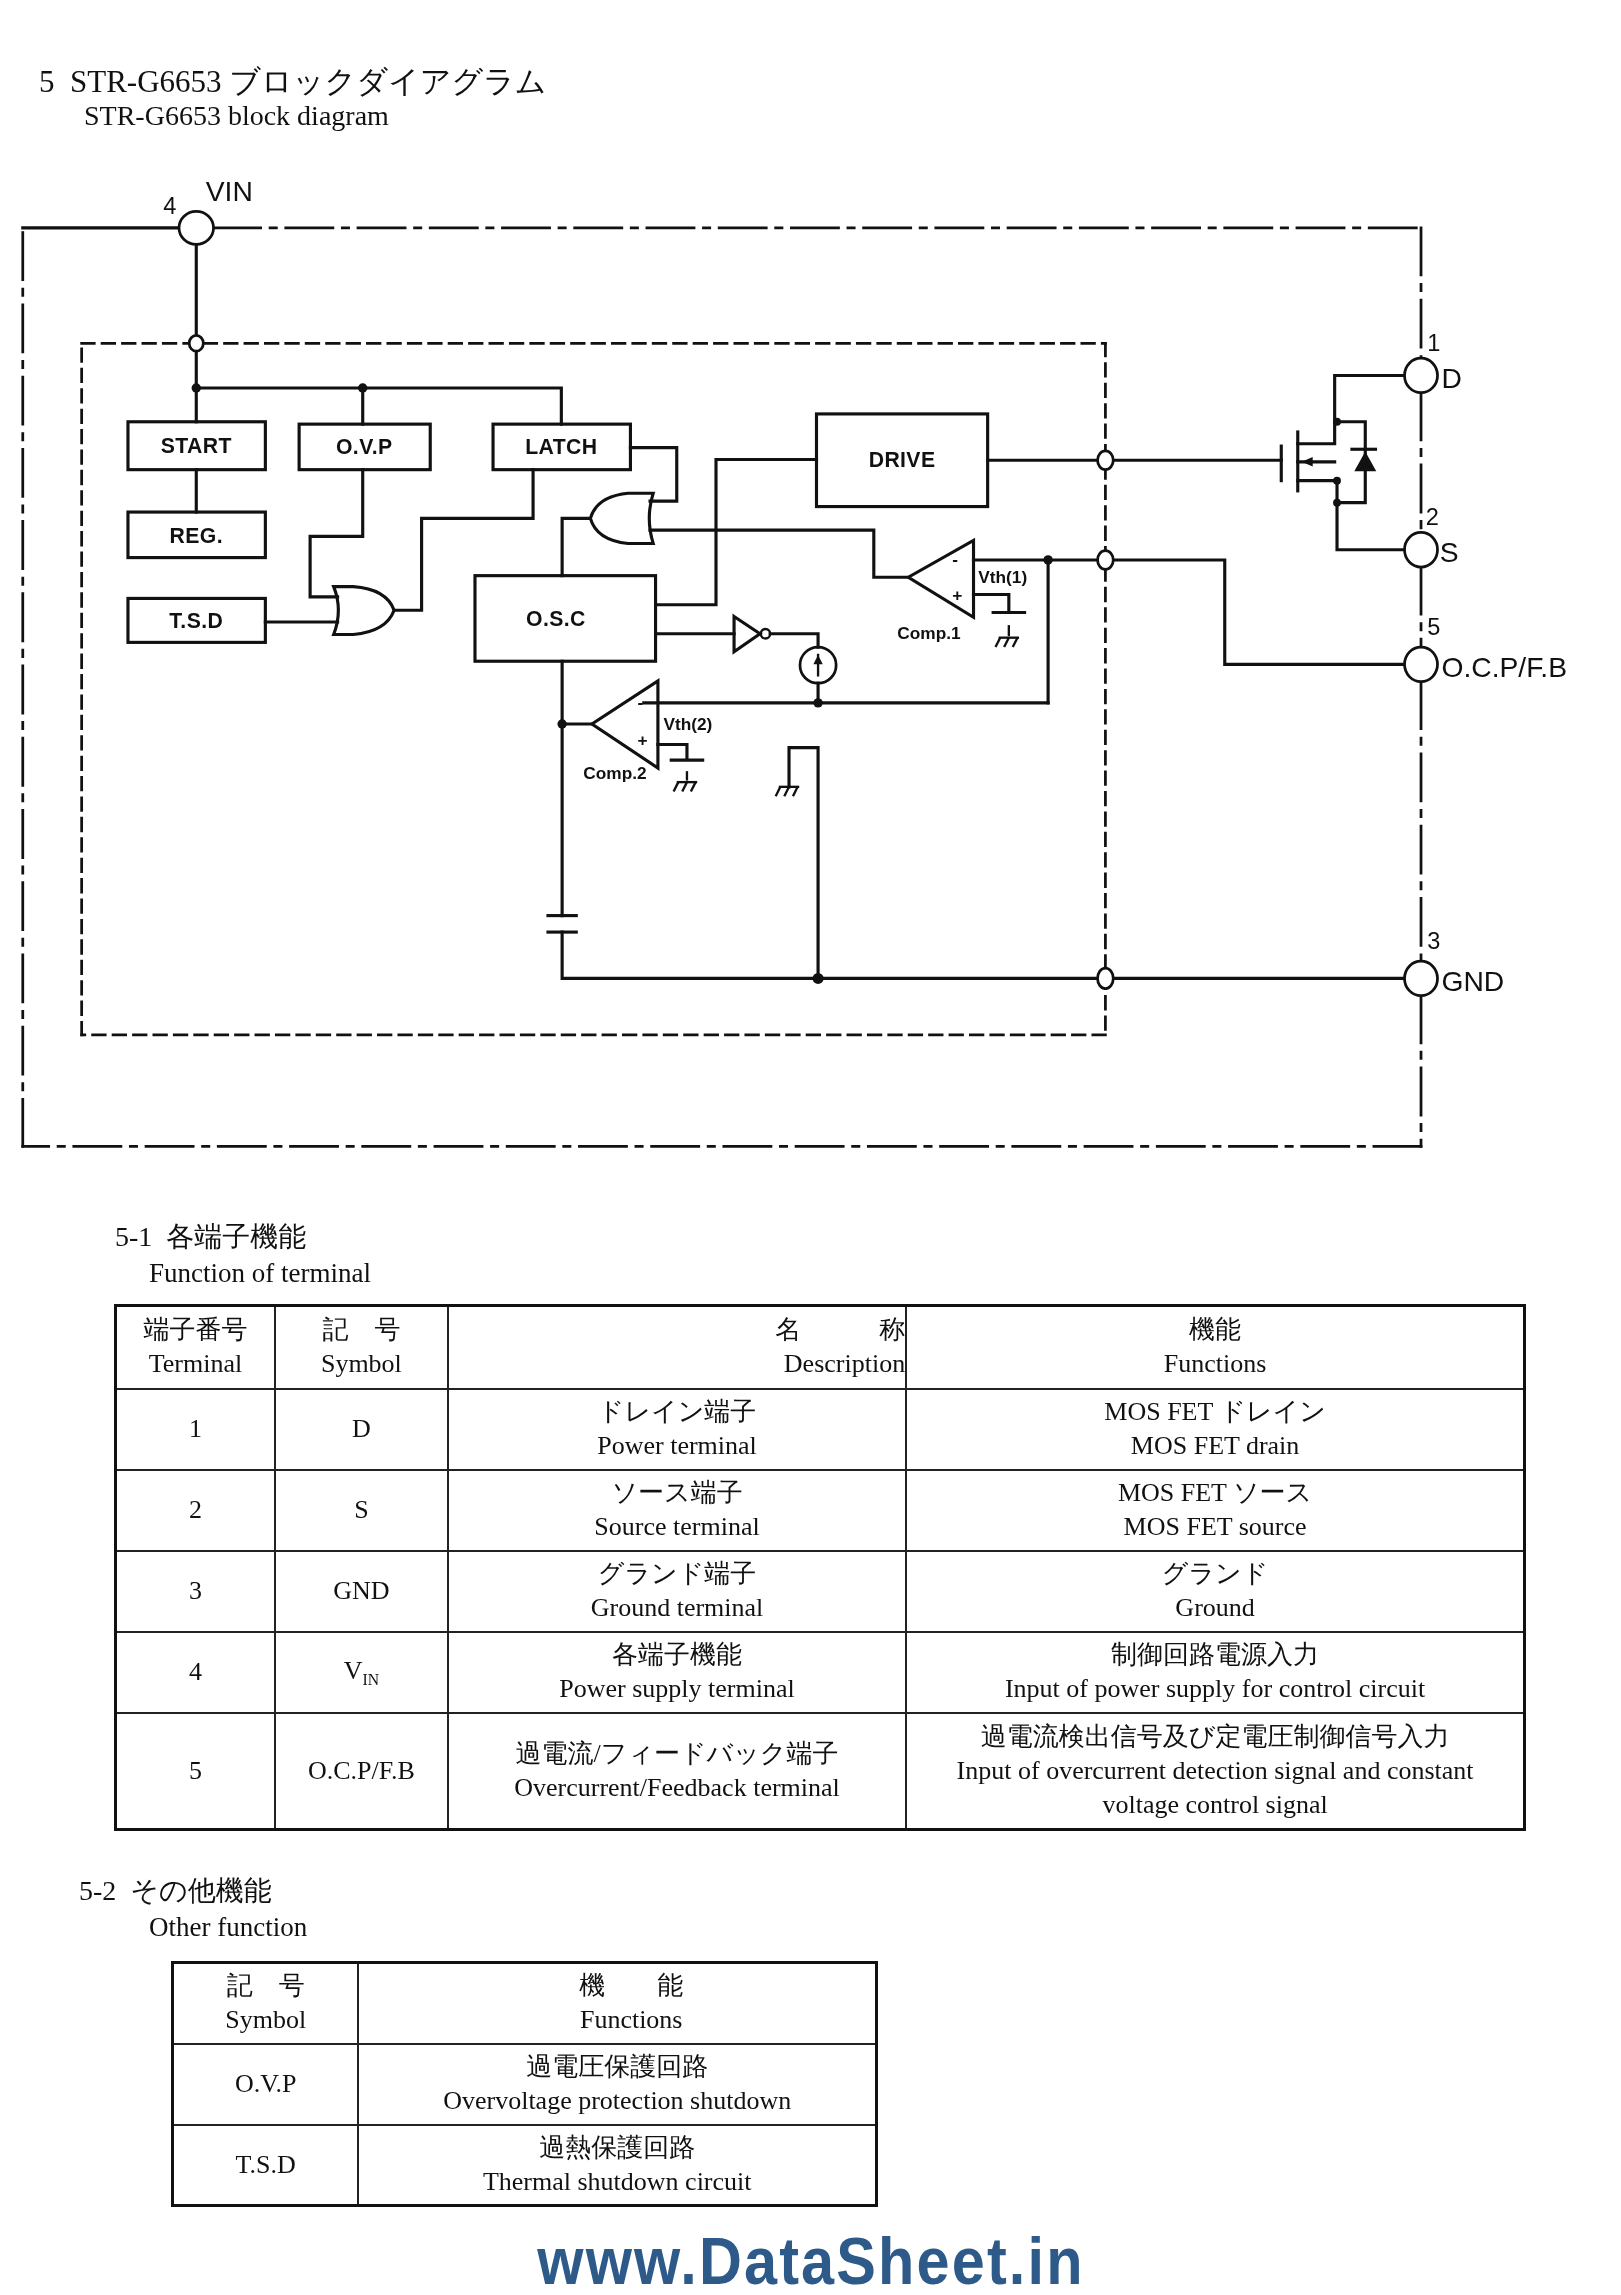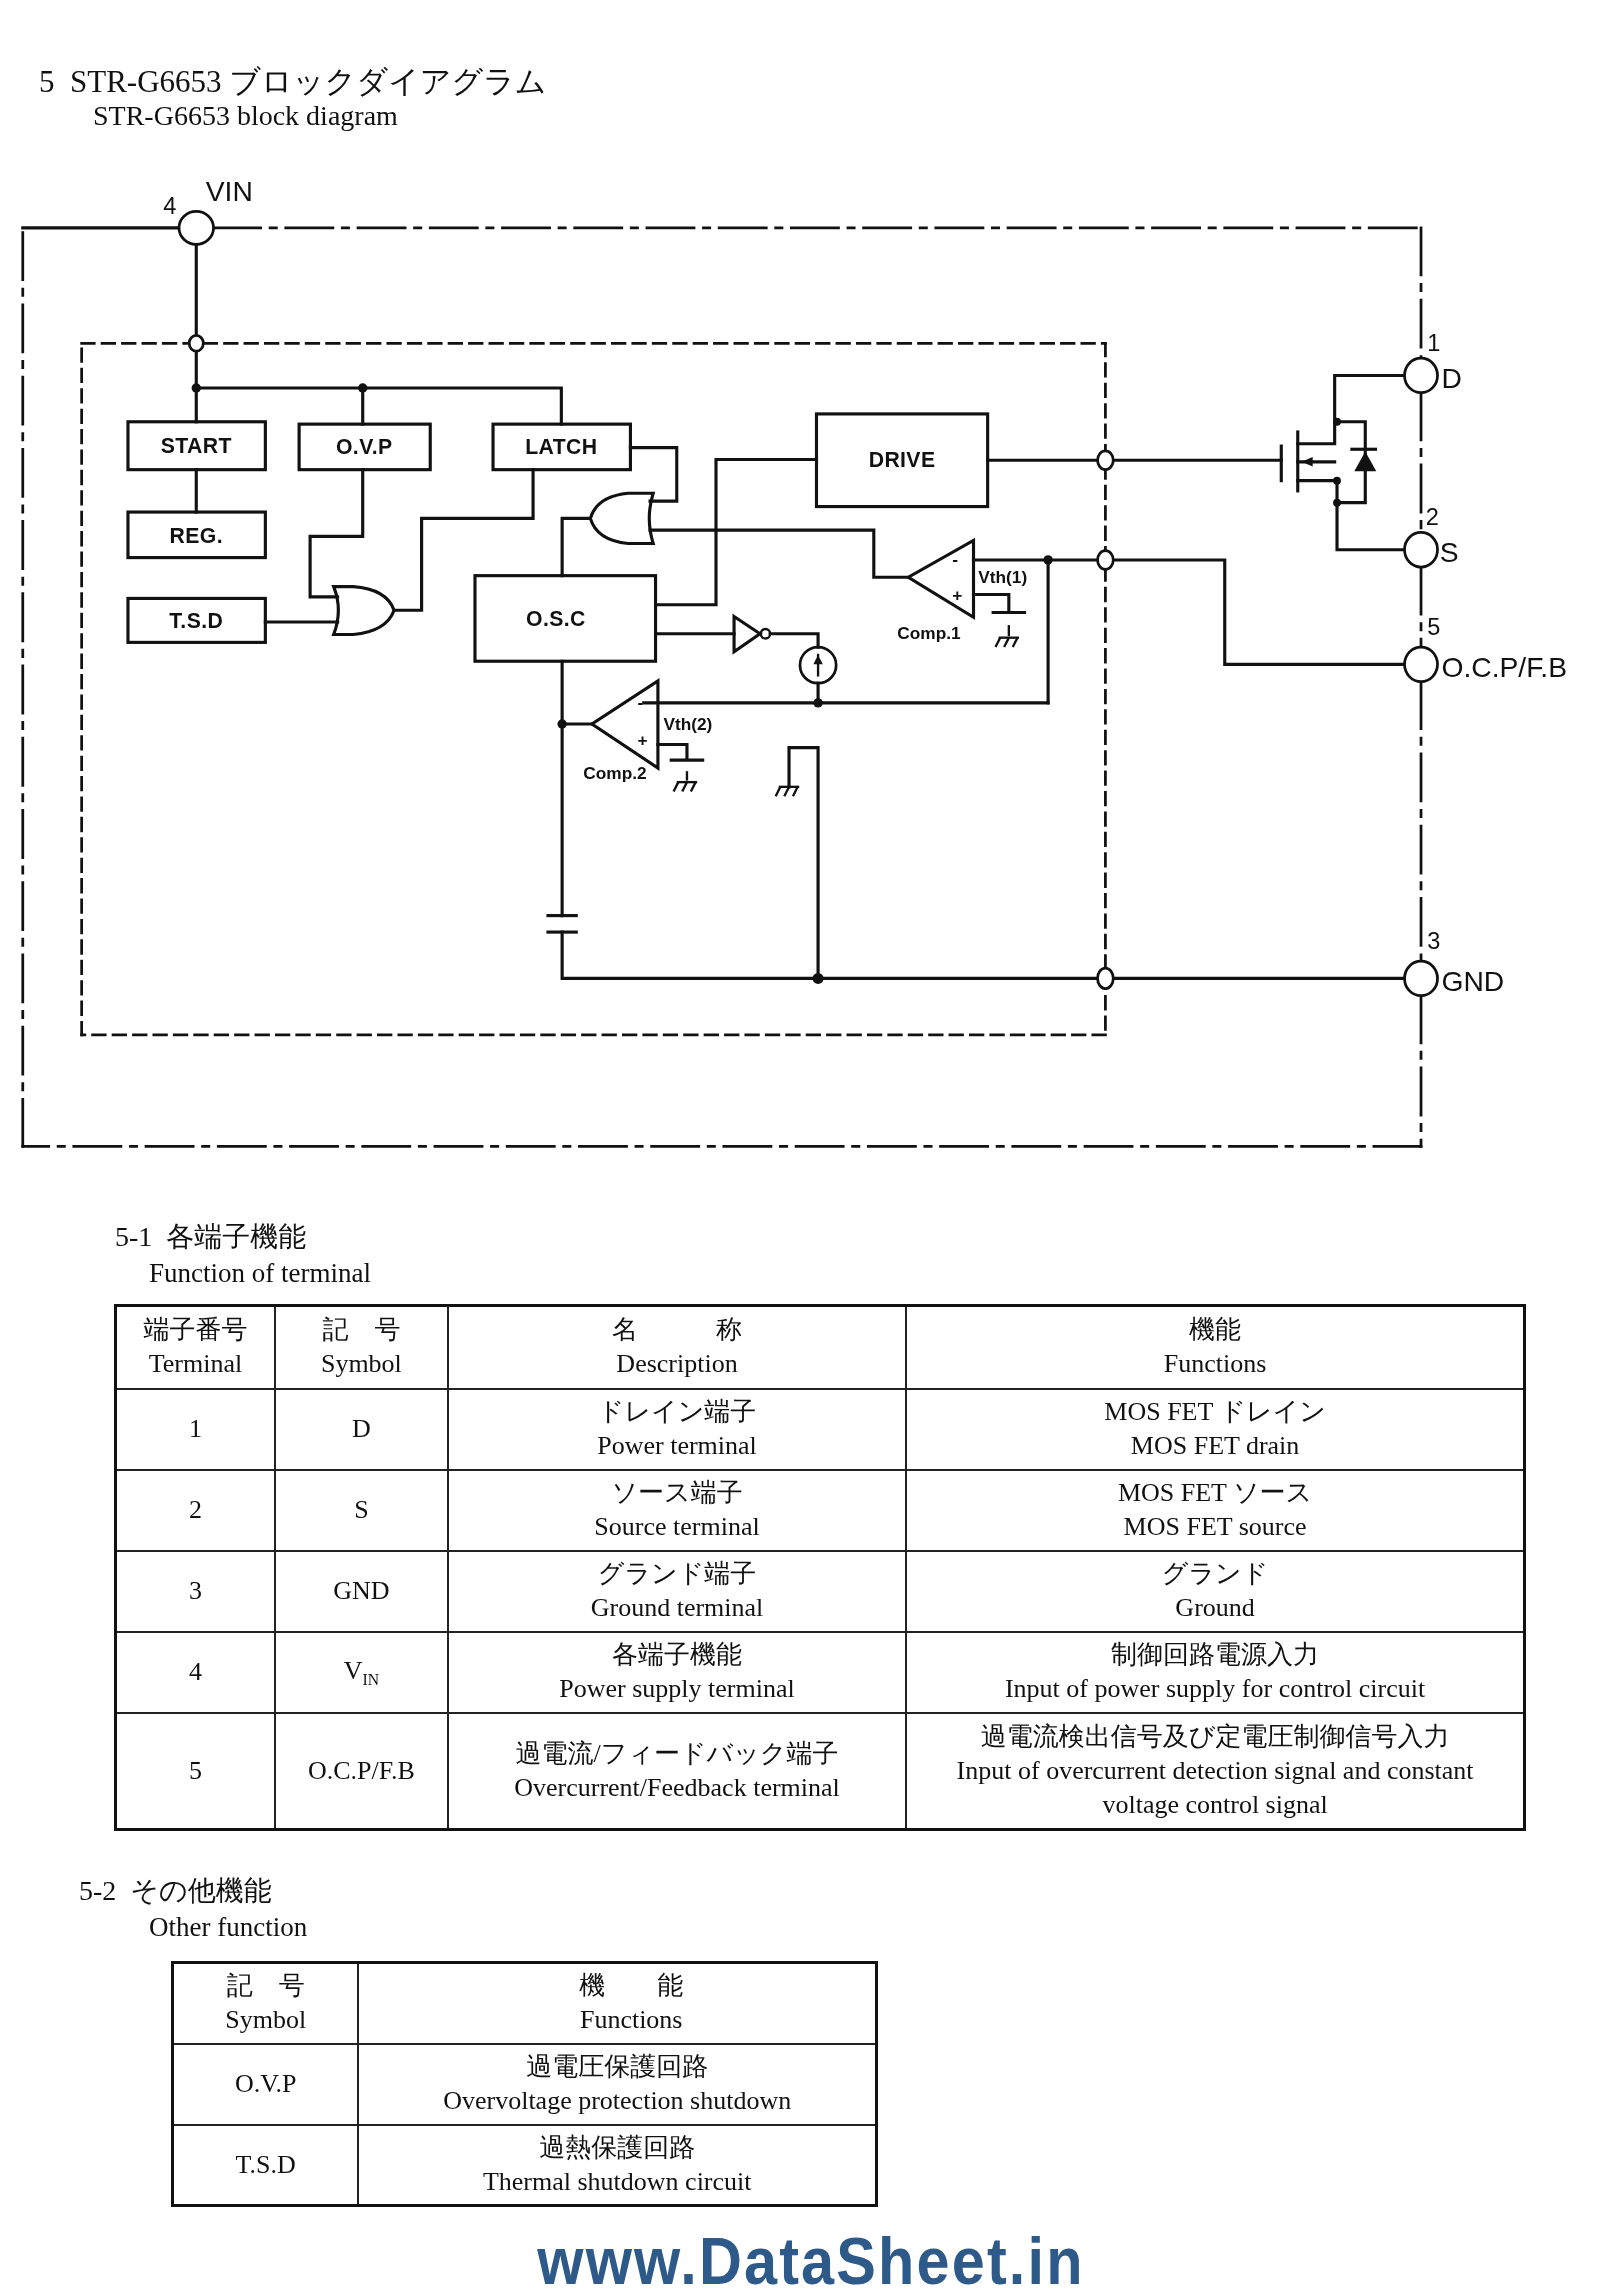--- a/index.html
+++ b/index.html
@@ -1,37 +1,37 @@
 <!DOCTYPE html>
 <html style="font-size:12.6px"><head>
 <meta charset="utf-8">
 <style>
   html, body { margin: 0; padding: 0; background: #ffffff; }
   body { width: 1622px; height: 2295px; position: relative; overflow: hidden;
          font-family: "Liberation Serif", "DejaVu Serif", serif; color: #111; }
   .abs { position: absolute; }
   .h-line { white-space: nowrap; }
   #title-jp { left: 39px; top: 61px; font-size: 31px; }
-  #title-en { left: 93px; top: 100px; font-size: 28px; }
+  #title-en { left: 84px; top: 100px; font-size: 28px; }
   #diagram { position: absolute; left: 0; top: 0; width: 1622px; height: 1178px; }
   #diagram text { font-family: "Liberation Sans", "DejaVu Sans", sans-serif; fill: #111; }
   .box-label { font-size: 27px; font-weight: bold; letter-spacing: 0.5px; }
   .pin-num { font-size: 30px; }
   .pin-name { font-size: 36px; font-family: "Liberation Sans Narrow", "Liberation Sans", sans-serif; }
   .small-lbl { font-size: 22px; font-weight: bold; }
   #sec1-jp { left: 71px; top: 1218px; font-size: 28px; margin-left: 44px; }
   #sec1-en { left: 149px; top: 1258px; font-size: 27px; }
   #sec2-jp { left: 79px; top: 1872px; font-size: 28px; }
   #sec2-en { left: 149px; top: 1912px; font-size: 27px; }
   table.dt { position: absolute; border-collapse: collapse; border: 3.1px solid #111; }
   table.dt td, table.dt th { border: 2px solid #222; text-align: center; vertical-align: middle;
      font-weight: normal; padding: 0; font-size: 26px; line-height: 1.3; }
   #table1 { left: 114px; top: 1304px; width: 1412px; padding-left: 17px; }
   #table1 .c0 { width: 158px; } #table1 .c1 { width: 172px; }
-  #table1 .c2 { width: 460px; } #table1 .c3 { width: 623px; }
+  #table1 .c2 { width: 460px; text-align: right; } #table1 .c3 { width: 623px; }
   #table1 thead tr { height: 83px; }
   #table1 tbody tr { height: 81px; }
   #table1 tbody tr.tall { height: 117px; }
   #table2 { left: 171px; top: 1961px; width: 707px; }
   #table2 .c0 { width: 191px; } #table2 .c1 { width: 516px; padding-left: 28px; }
   #table2 tr { height: 81px; }
   .sub { font-size: 15.7px; vertical-align: sub; }
   #watermark { left: 0; width: 1622px; top: 2223px; text-align: center; font-size: 66px;
      font-weight: bold; color: #2e5a8a; font-family: "Liberation Sans", "DejaVu Sans", sans-serif;
      letter-spacing: 2.4px; transform: scaleX(0.9); }

